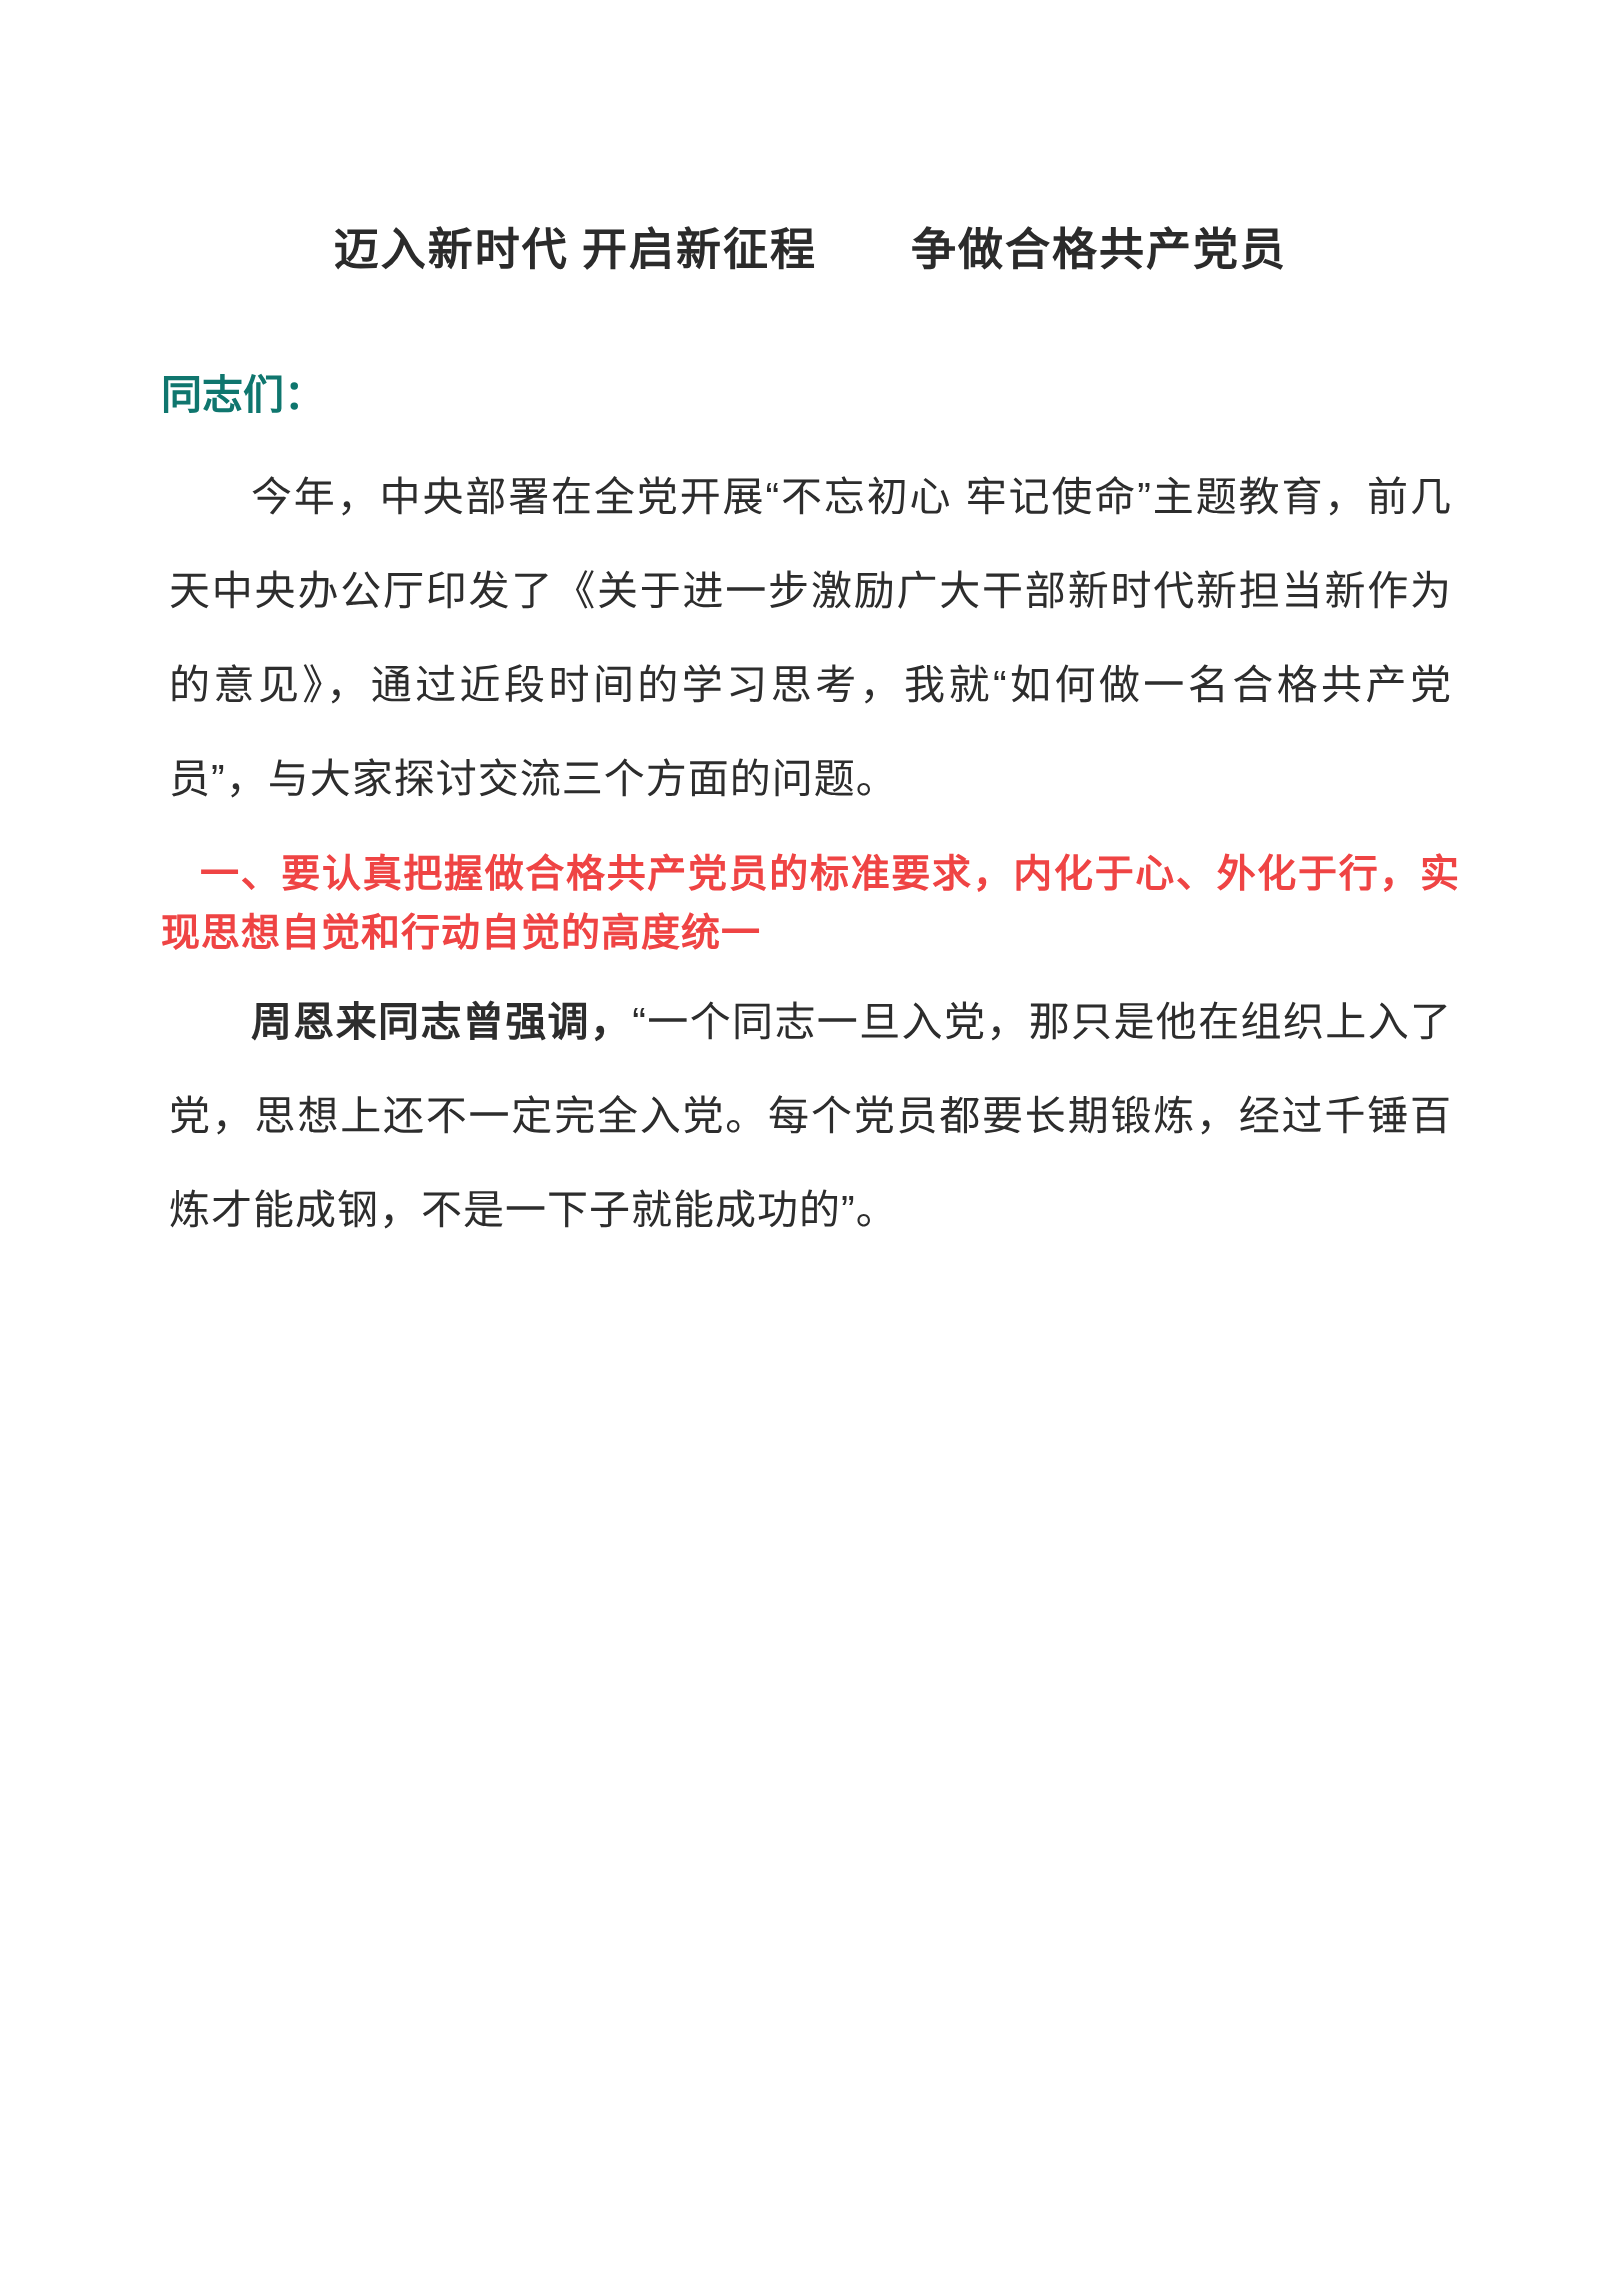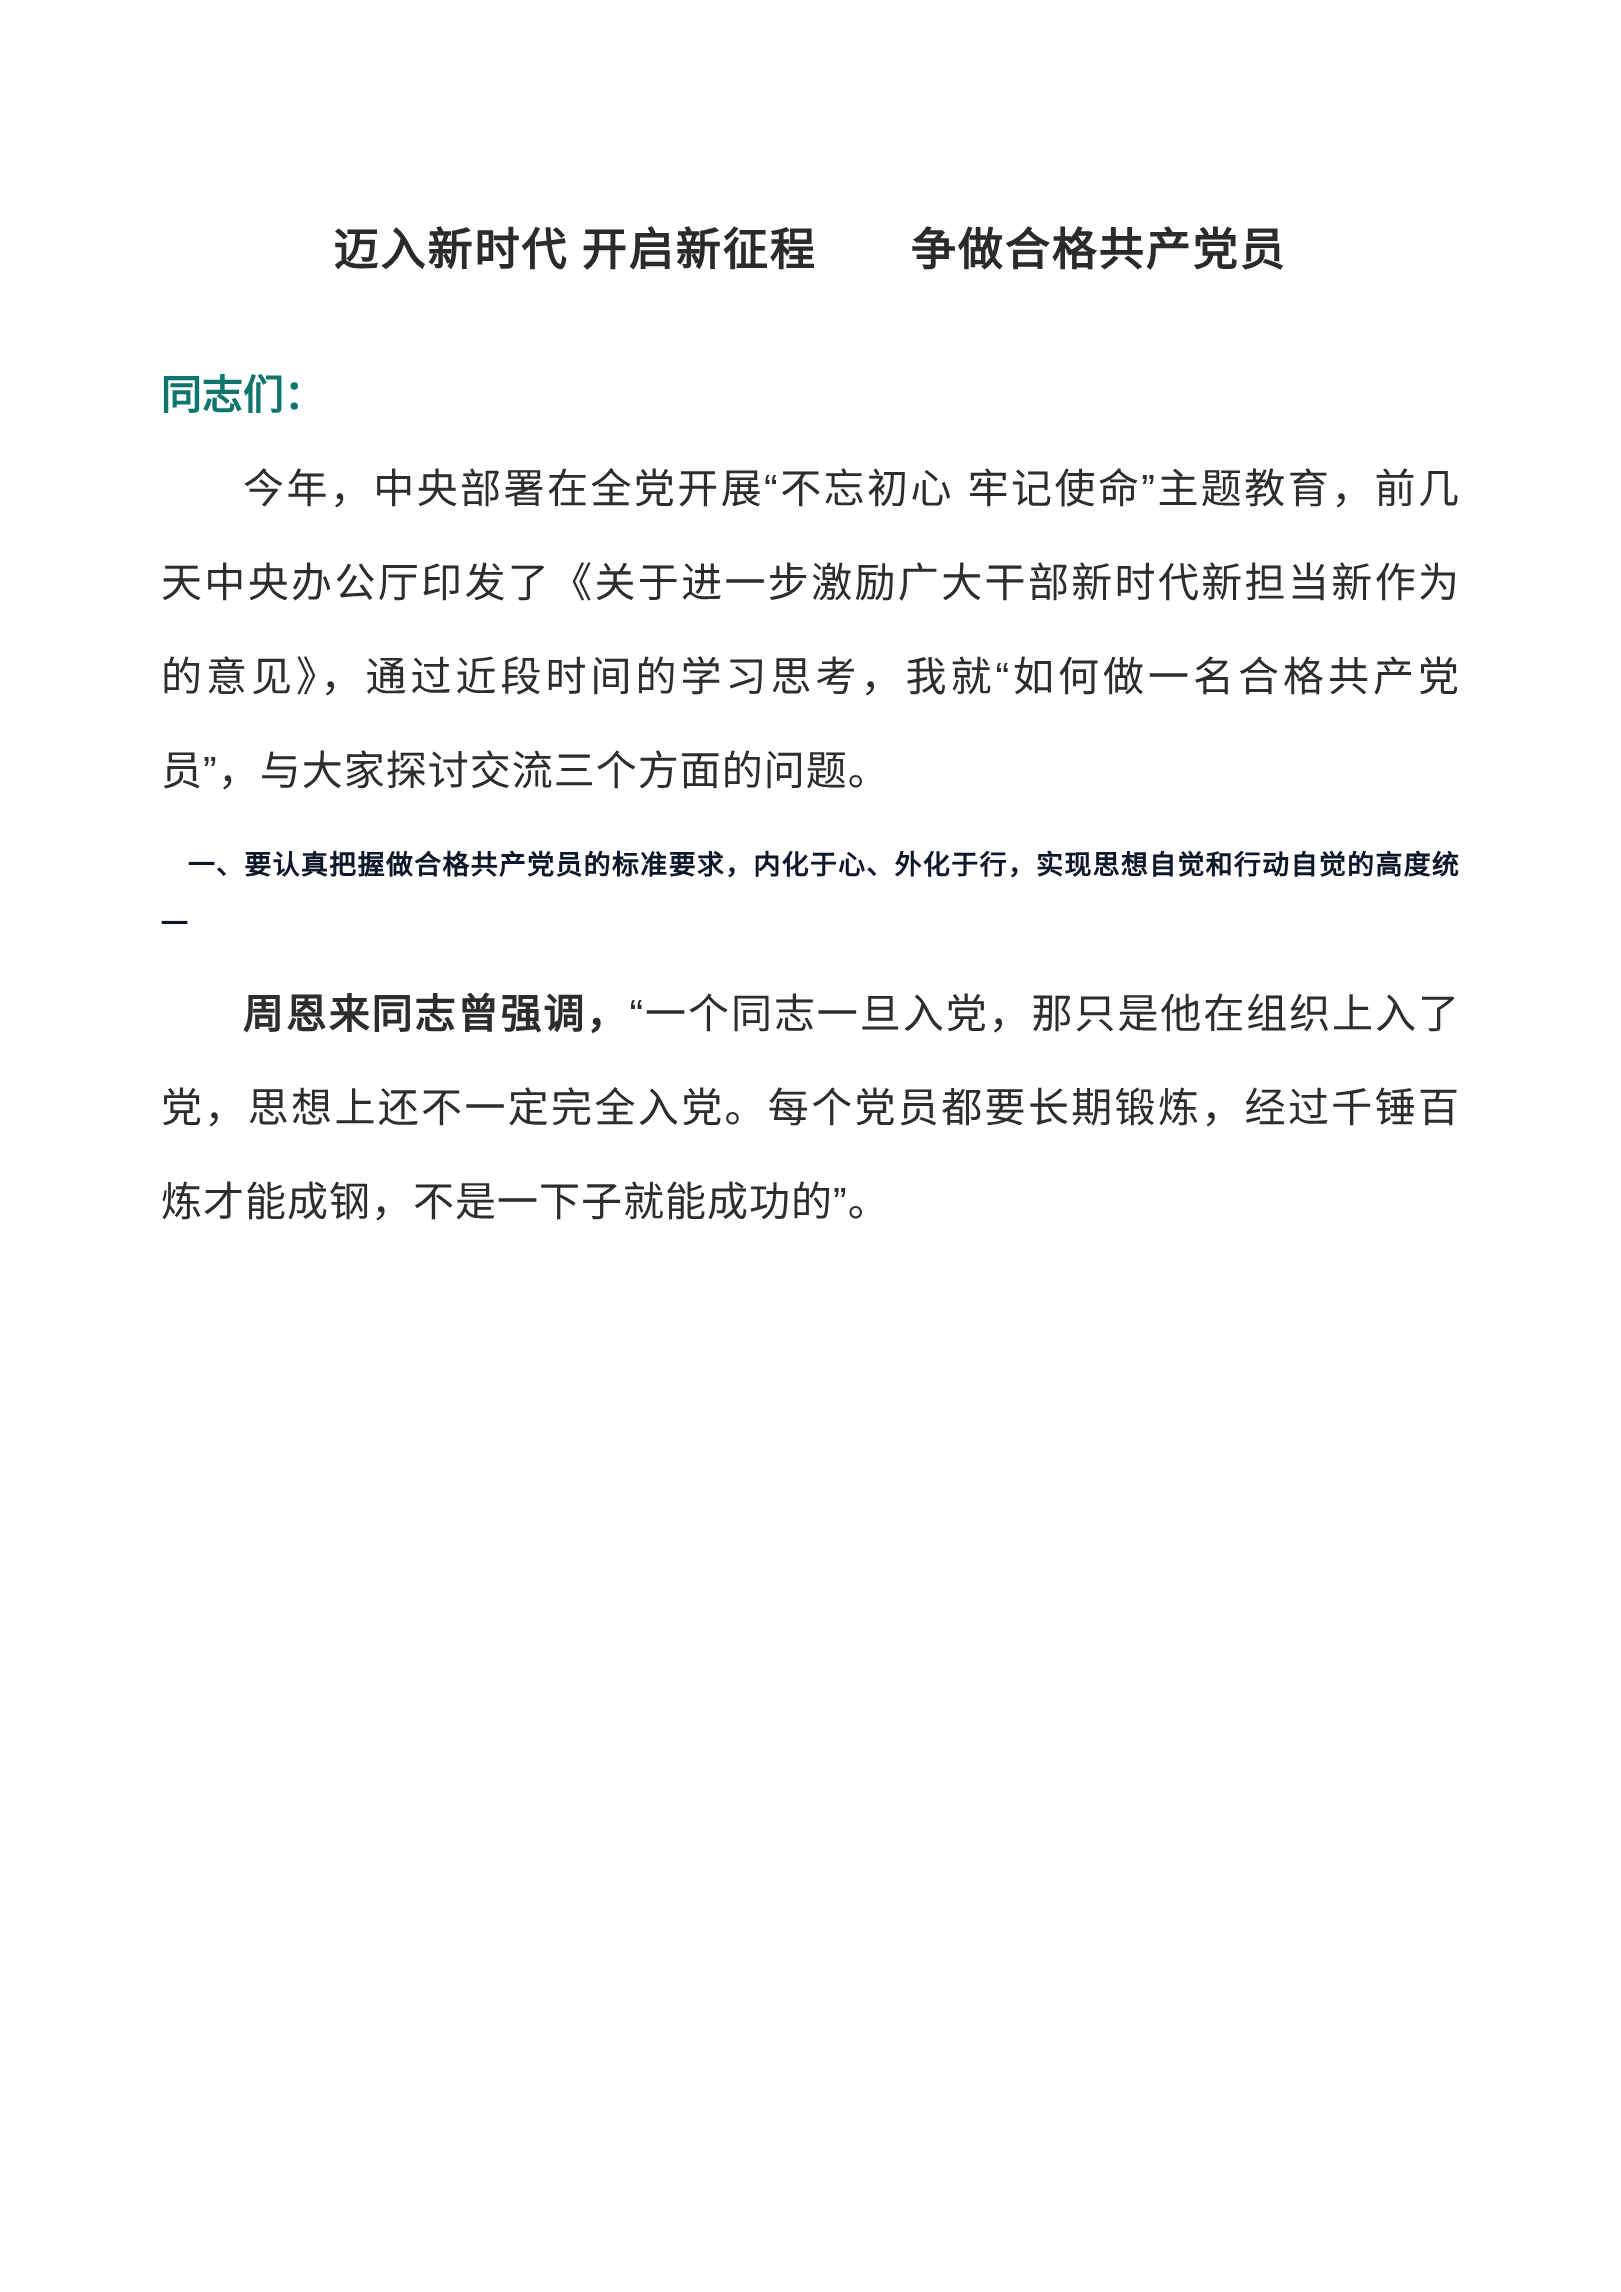--- a/index.html
+++ b/index.html
@@ -32,34 +32,34 @@
   .salutation {
     font-size: 41px;
     font-weight: bold;
     line-height: 94px;
     margin: 0;
     color: #0f766e;
   }
   .body-para {
     font-size: 41px;
     line-height: 94px;
-    margin: 0;
+    margin: 8px;
     text-align: justify;
     text-indent: 2em;
     color: #2d2d2d;
     letter-spacing: 1px;
   }
   .section-heading {
-    font-size: 27px;
+    font-size: 39px;
     font-weight: bold;
     line-height: 59px;
     margin: 17.6px 0 13.7px 0;
     text-align: justify;
     text-indent: 1em;
-    color: #0f172a;
+    color: #ef4444;
     letter-spacing: 1px;
   }
   .quote-lead {
     font-weight: bold;
   }
 </style>
 </head>
 <body>
 
 <div class="page">

